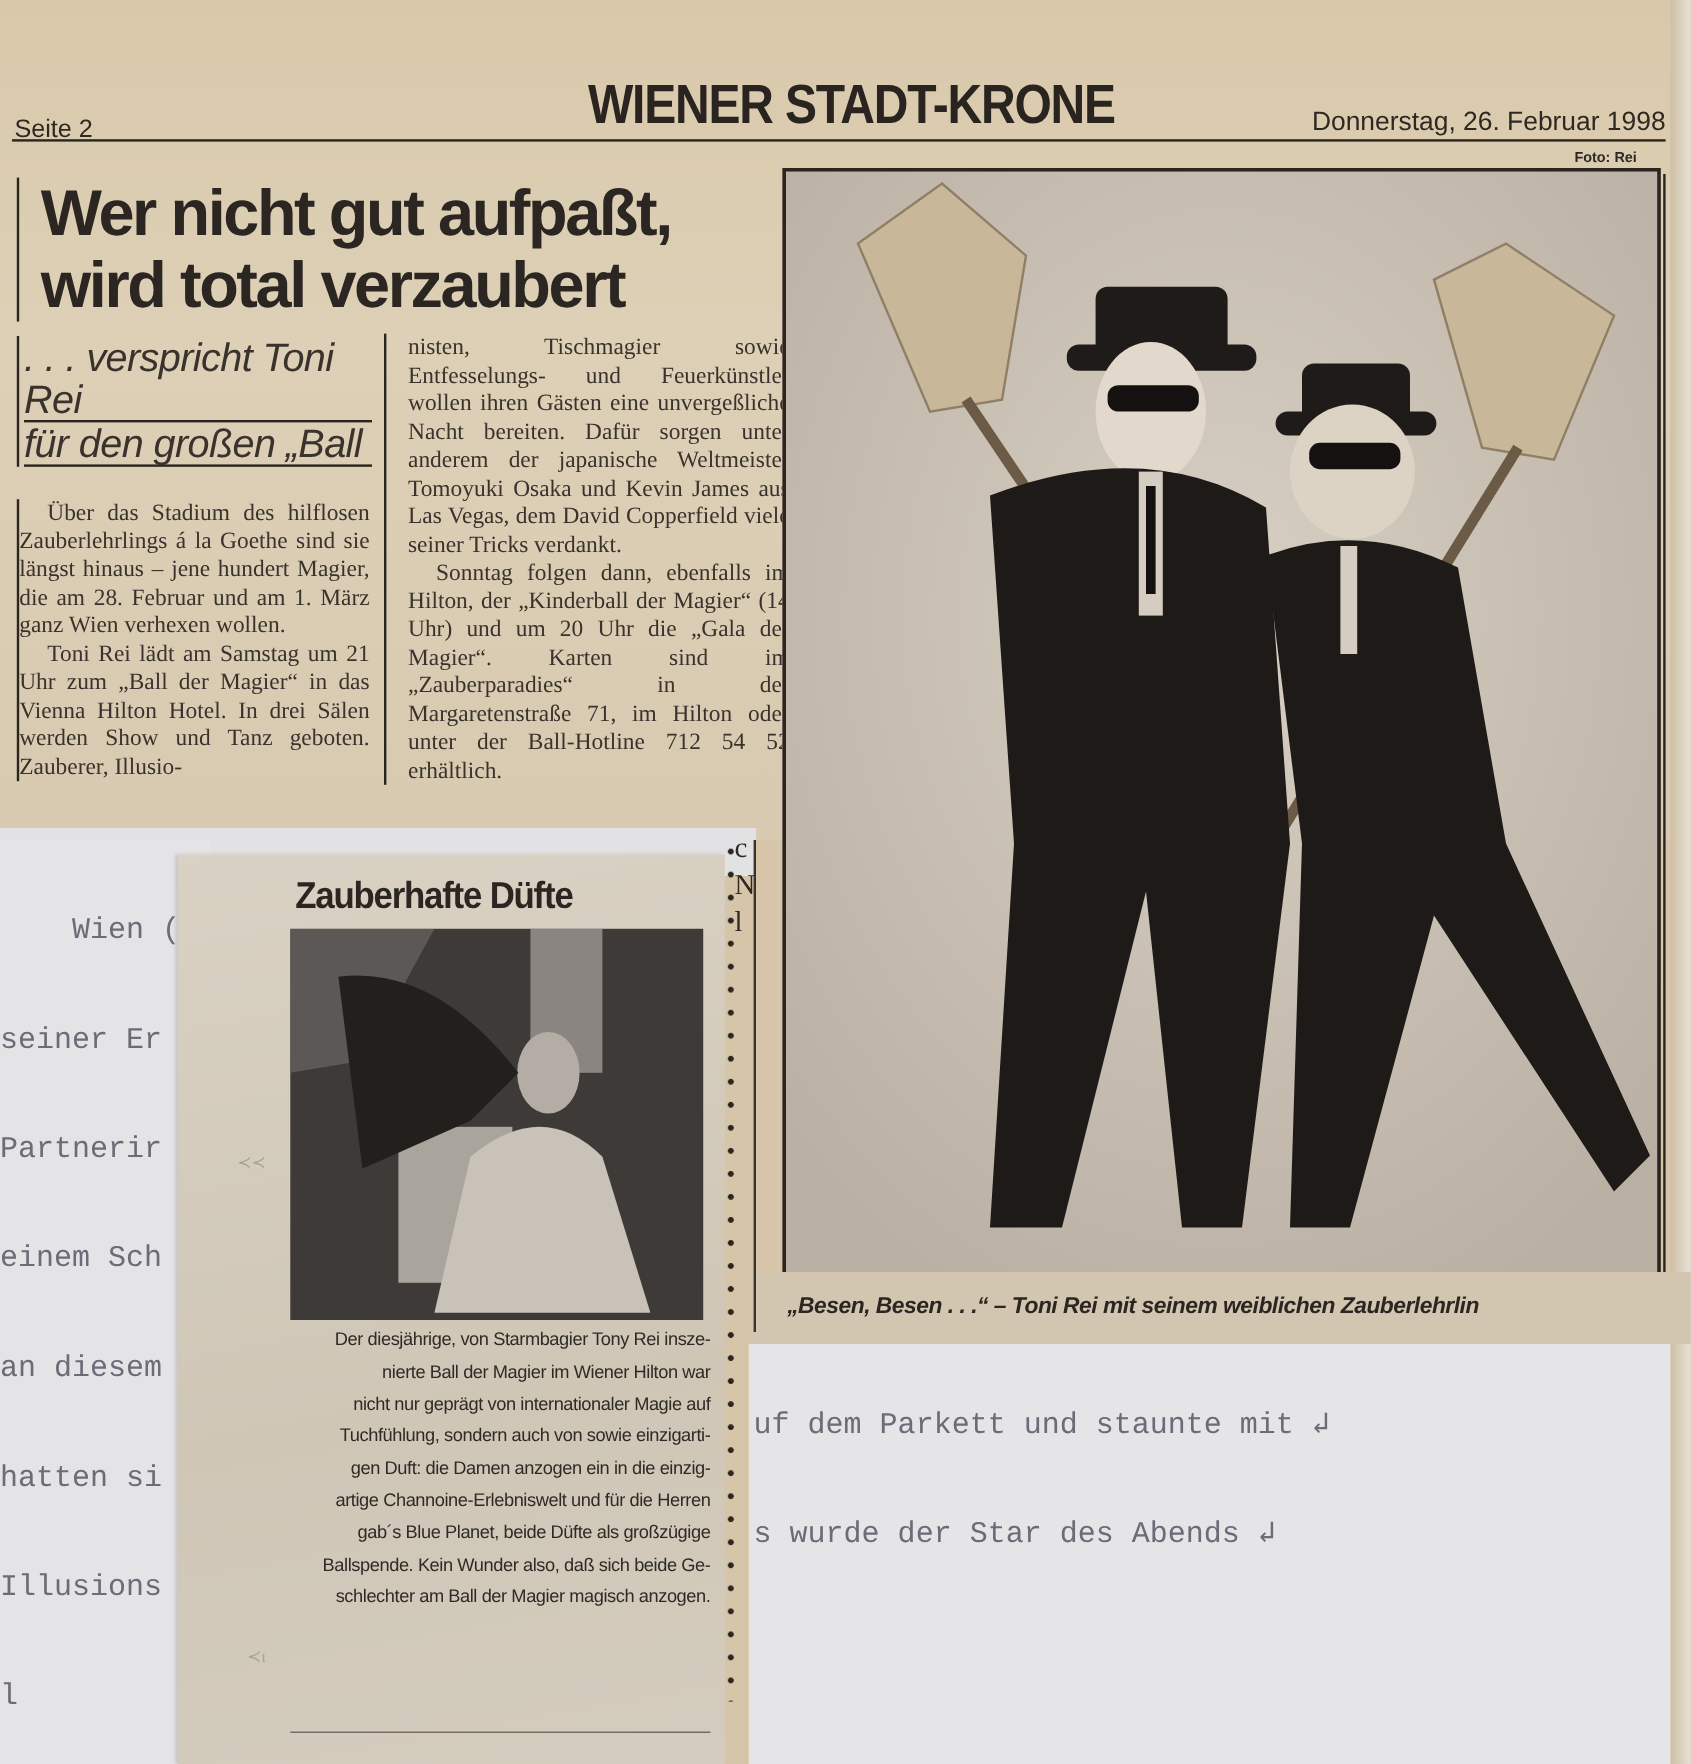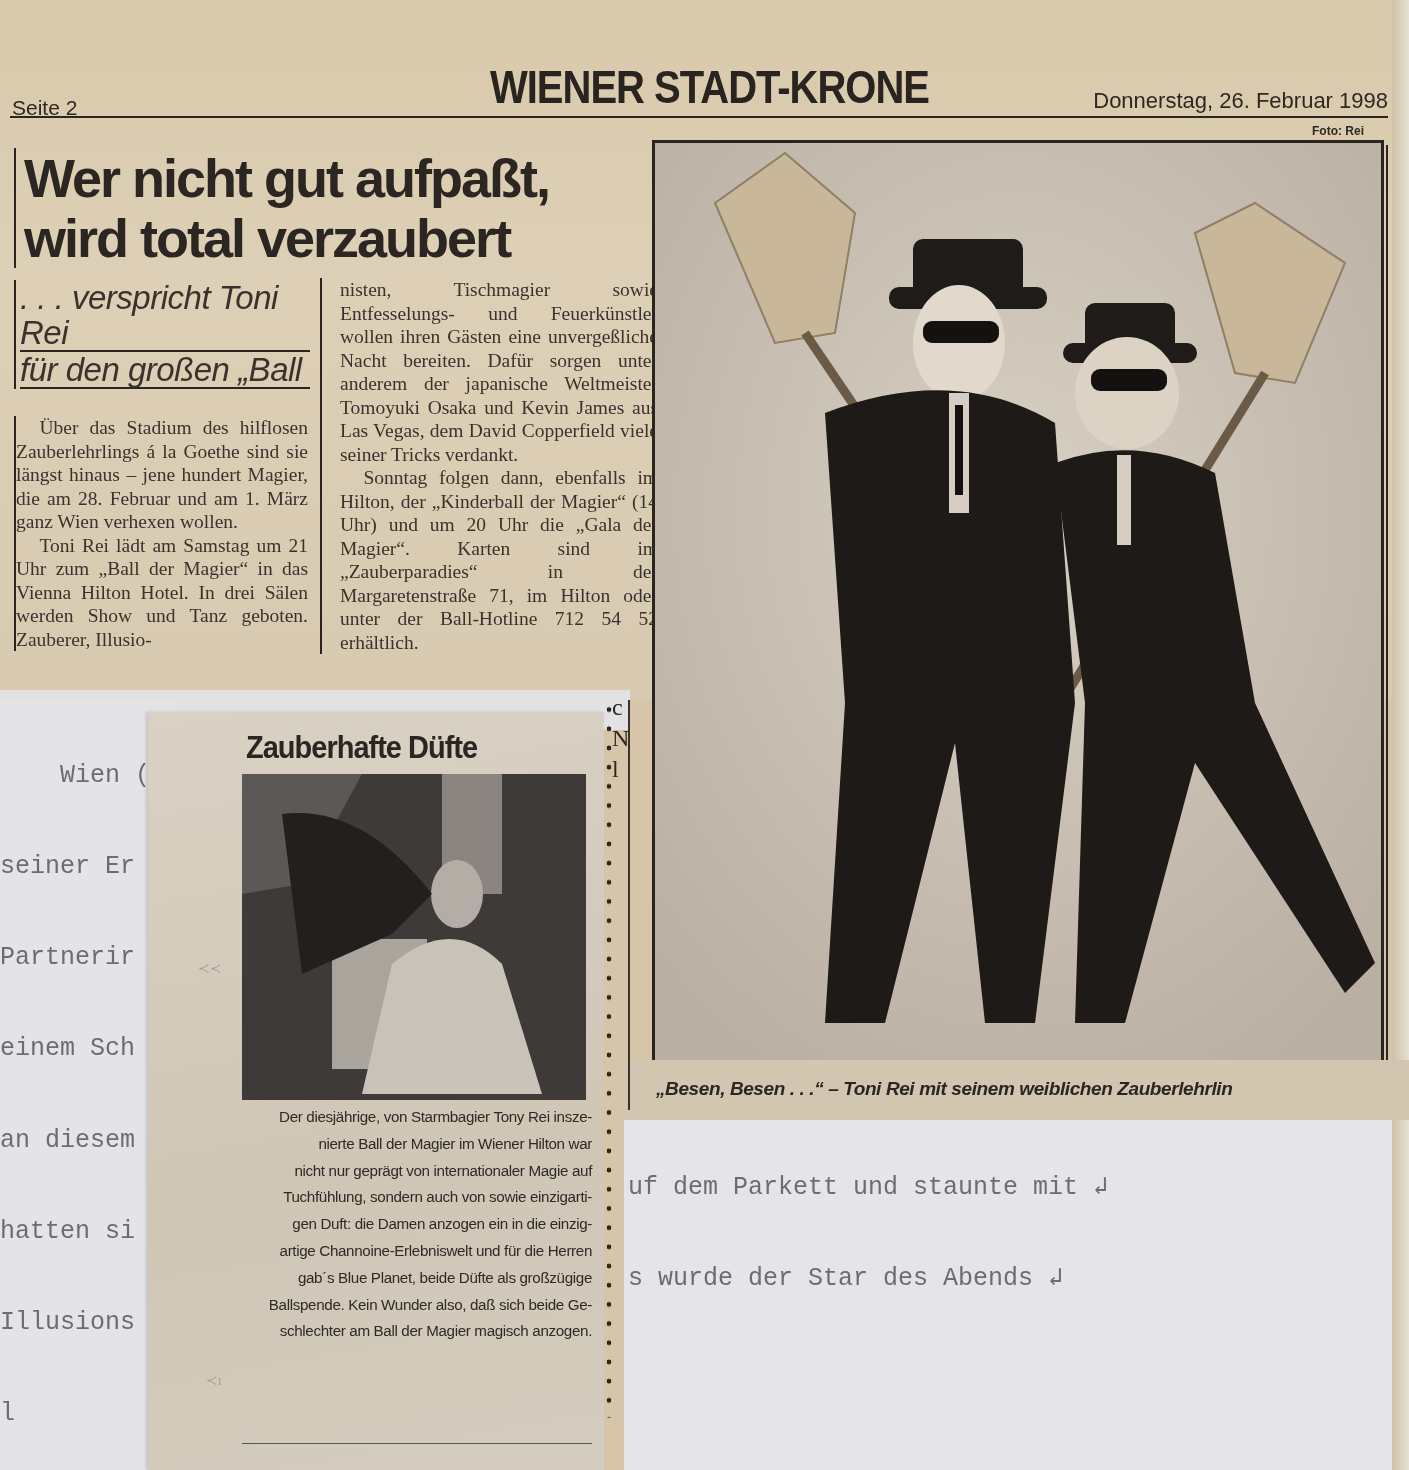--- a/index.html
+++ b/index.html
@@ -38,21 +38,21 @@
     }
     .foto-credit {
       position: absolute; right: 28px; top: 124px;
       font-family: "Liberation Sans", sans-serif; font-weight: bold;
       font-size: 12px; color: #2e2823;
     }
     .headline {
       position: absolute; left: 14px; top: 148px; width: 630px;
       font-family: "Liberation Sans", sans-serif; font-weight: 900;
       font-size: 54px; line-height: 60px; color: #2b2622; letter-spacing: -2px;
-      border-left: 2px solid #2b2520; padding-left: 8px;
+      border-left: 2px solid #2b2520; padding-left: 18px;
     }
     .kicker {
       position: absolute; left: 14px; top: 280px; width: 290px;
       font-family: "Liberation Sans", sans-serif; font-style: italic;
       font-size: 33px; line-height: 35px; color: #3a332d; letter-spacing: -0.5px;
       border-left: 2px solid #2b2520; padding-left: 4px;
     }
     .kicker span { display: block; border-bottom: 2px solid #2b2520; }
     .col {
       position: absolute; font-size: 19.5px; line-height: 23.5px; color: #3a332d;

